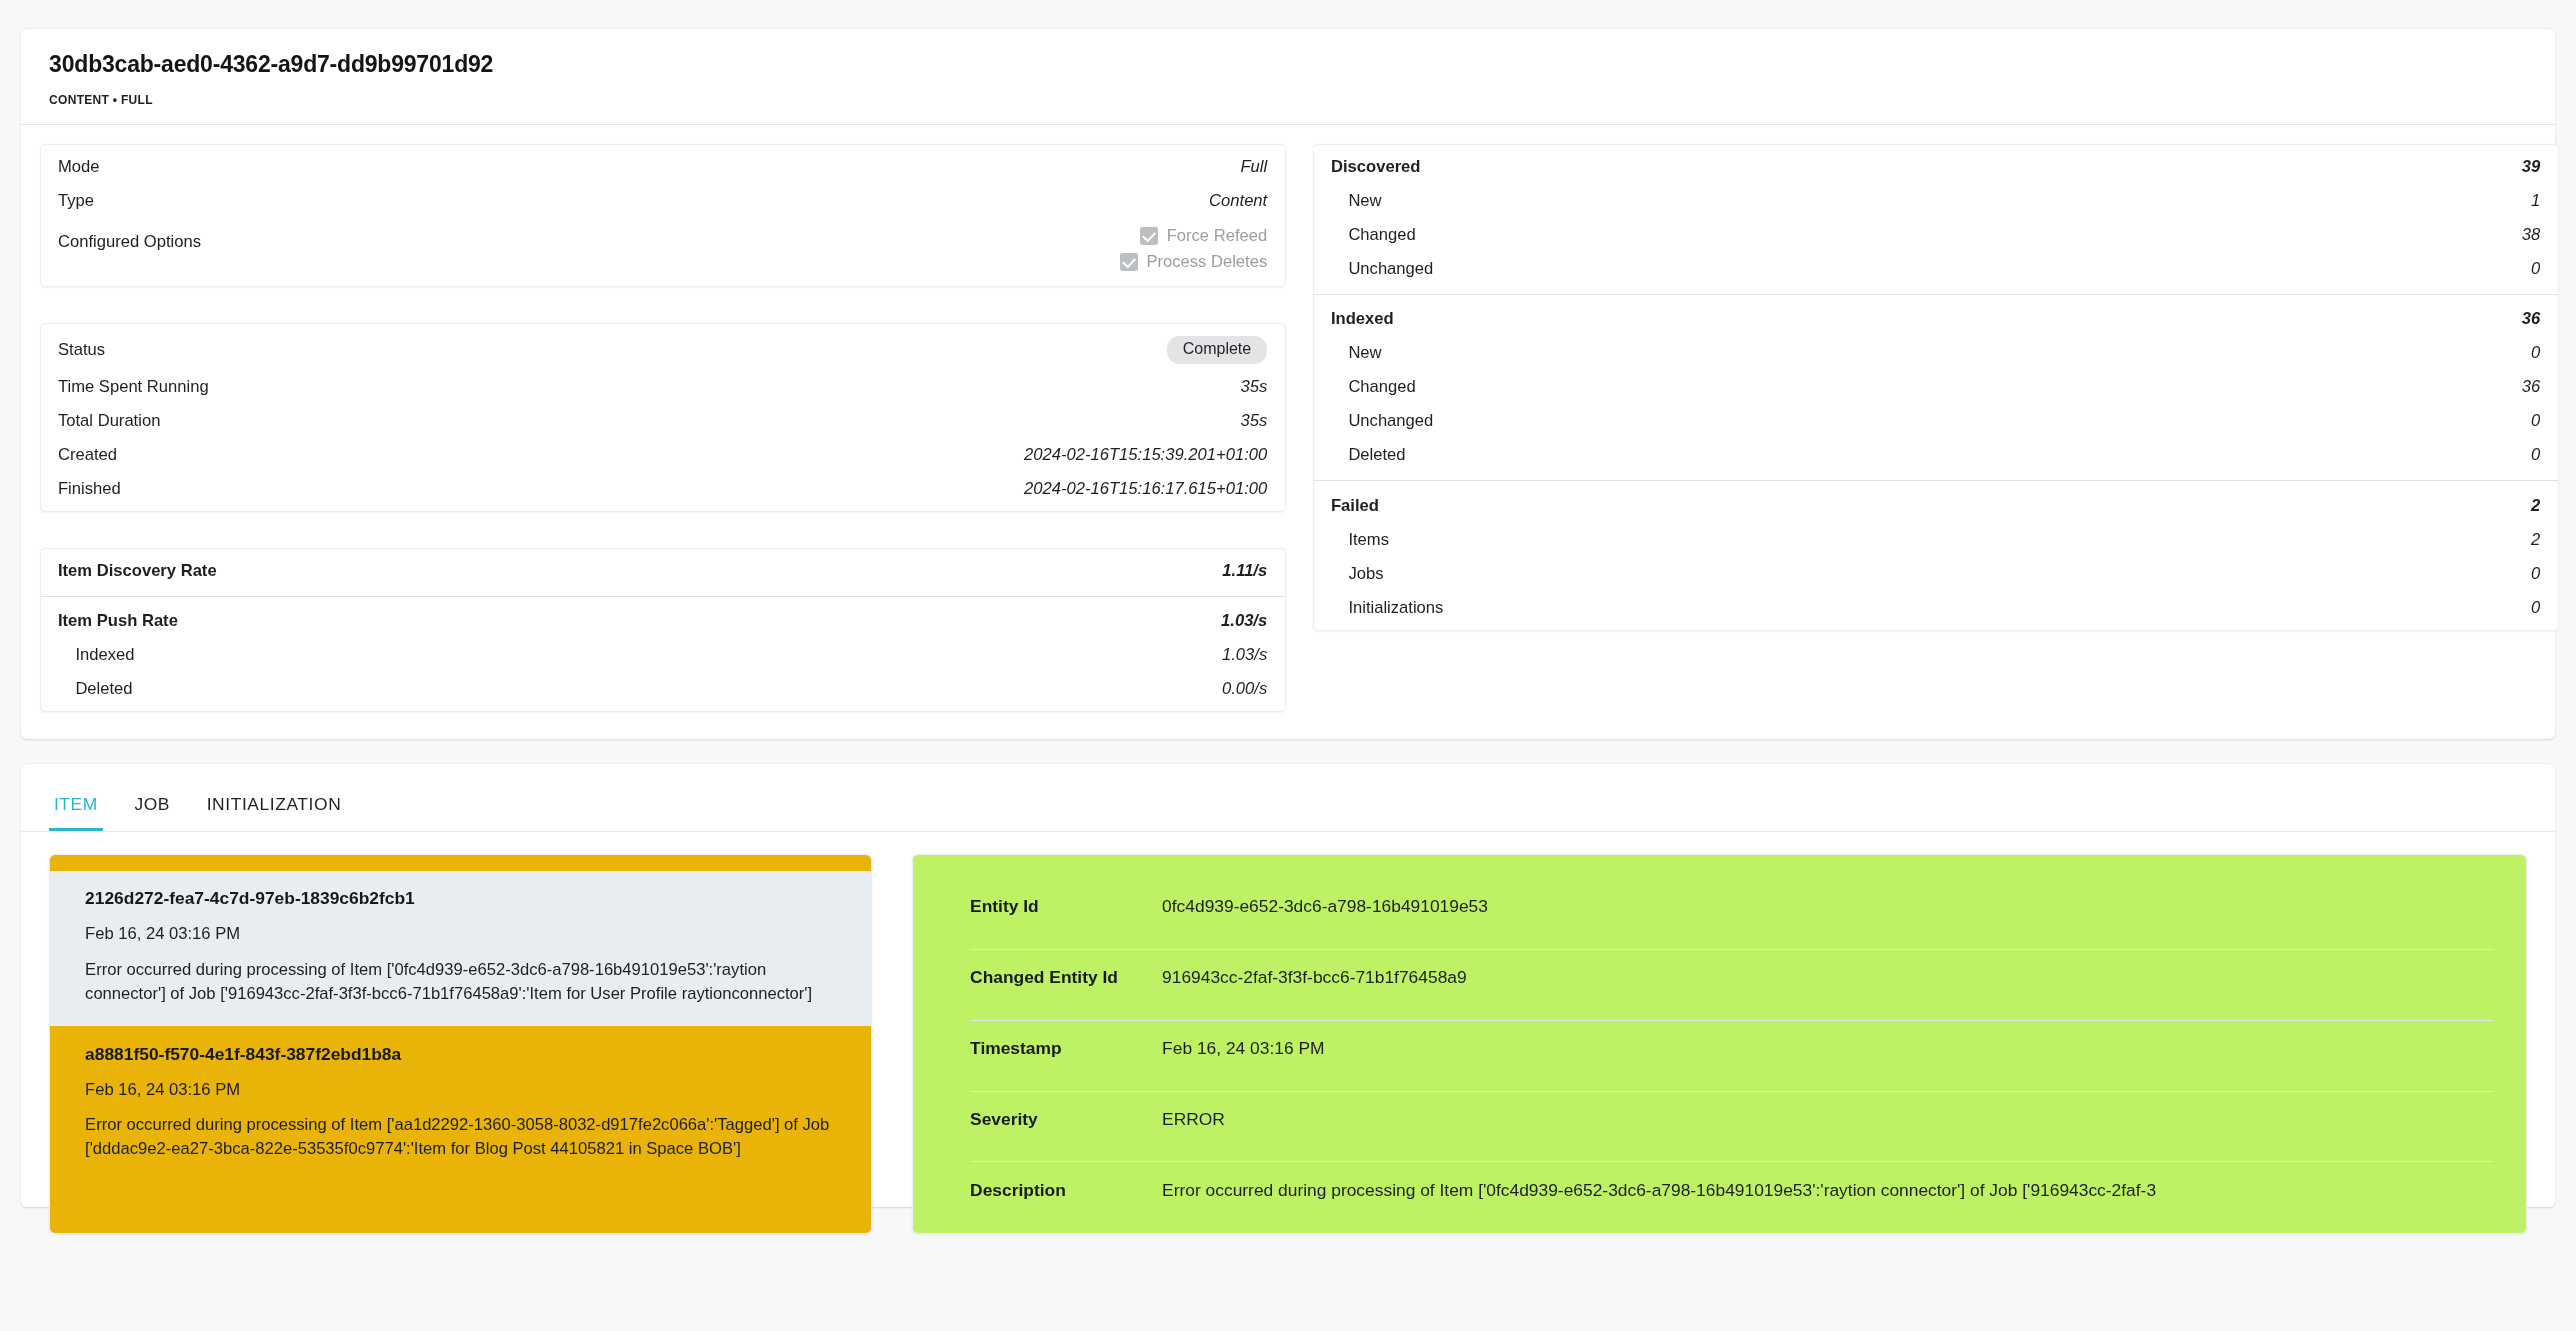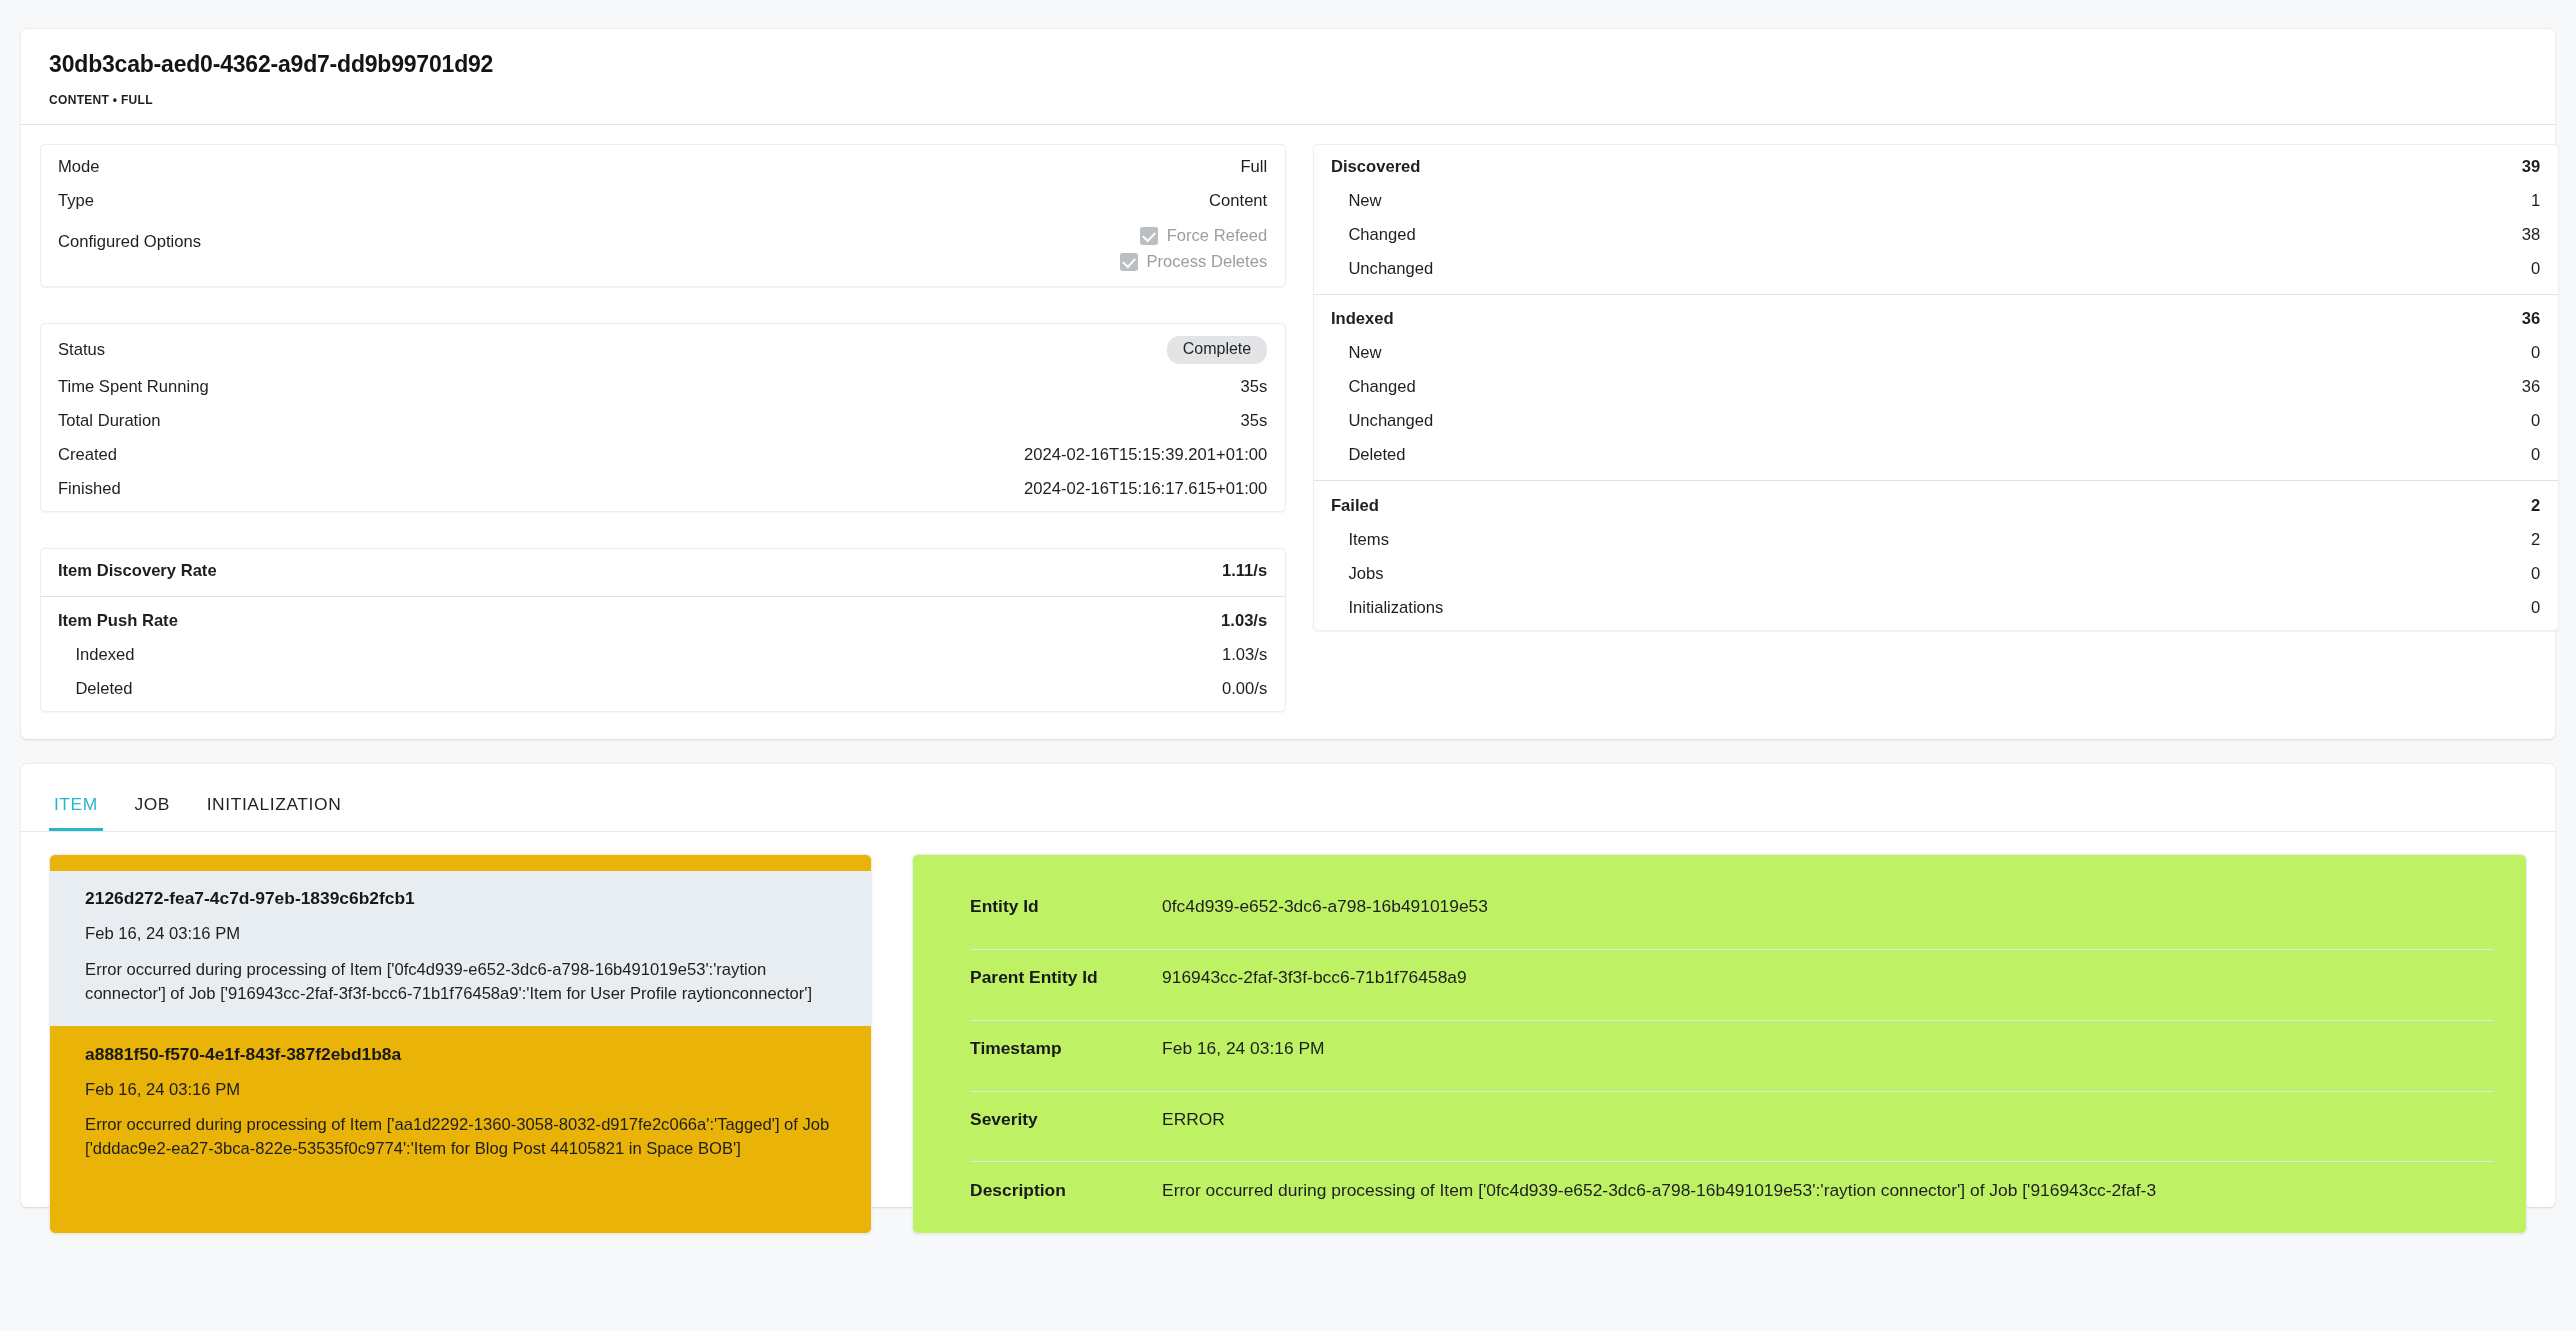--- a/index.html
+++ b/index.html
@@ -73,21 +73,21 @@
     display: flex;
     align-items: center;
     justify-content: space-between;
     padding: 0 17.4px;
     min-height: 34px;
     font-size: 16.6px;
   }
   .row .k { color: #1d1f21; }
   .row.bold .k, .row.bold .v { font-weight: 700; }
   .row.indent .k { padding-left: 17.4px; }
-  .row .v { color: #1d1f21; text-align: right; white-space: nowrap; }
+  .row .v { color: #1d1f21; text-align: right; white-space: nowrap; font-style: italic; }
 
   .divider { height: 0.8px; background: #dfe2e5; margin: 8px 0; }
 
   
   .opts { display: flex; flex-direction: column; align-items: flex-end; gap: 6.3px; }
   .opt {
     display: flex; align-items: center; gap: 8.7px;
     font-size: 16.6px; color: #9a9da1;
   }
   .cbx {
@@ -350,21 +350,21 @@
         </div>
       </div>
 
       <div class="detail-card">
         <div class="d-row">
           <div class="d-k">Entity Id</div>
           <div class="d-v">0fc4d939-e652-3dc6-a798-16b491019e53</div>
         </div>
         <div class="d-sep"></div>
         <div class="d-row">
-          <div class="d-k">Parent Entity Id</div>
+          <div class="d-k">Changed Entity Id</div>
           <div class="d-v">916943cc-2faf-3f3f-bcc6-71b1f76458a9</div>
         </div>
         <div class="d-sep"></div>
         <div class="d-row">
           <div class="d-k">Timestamp</div>
           <div class="d-v">Feb 16, 24 03:16 PM</div>
         </div>
         <div class="d-sep"></div>
         <div class="d-row">
           <div class="d-k">Severity</div>

